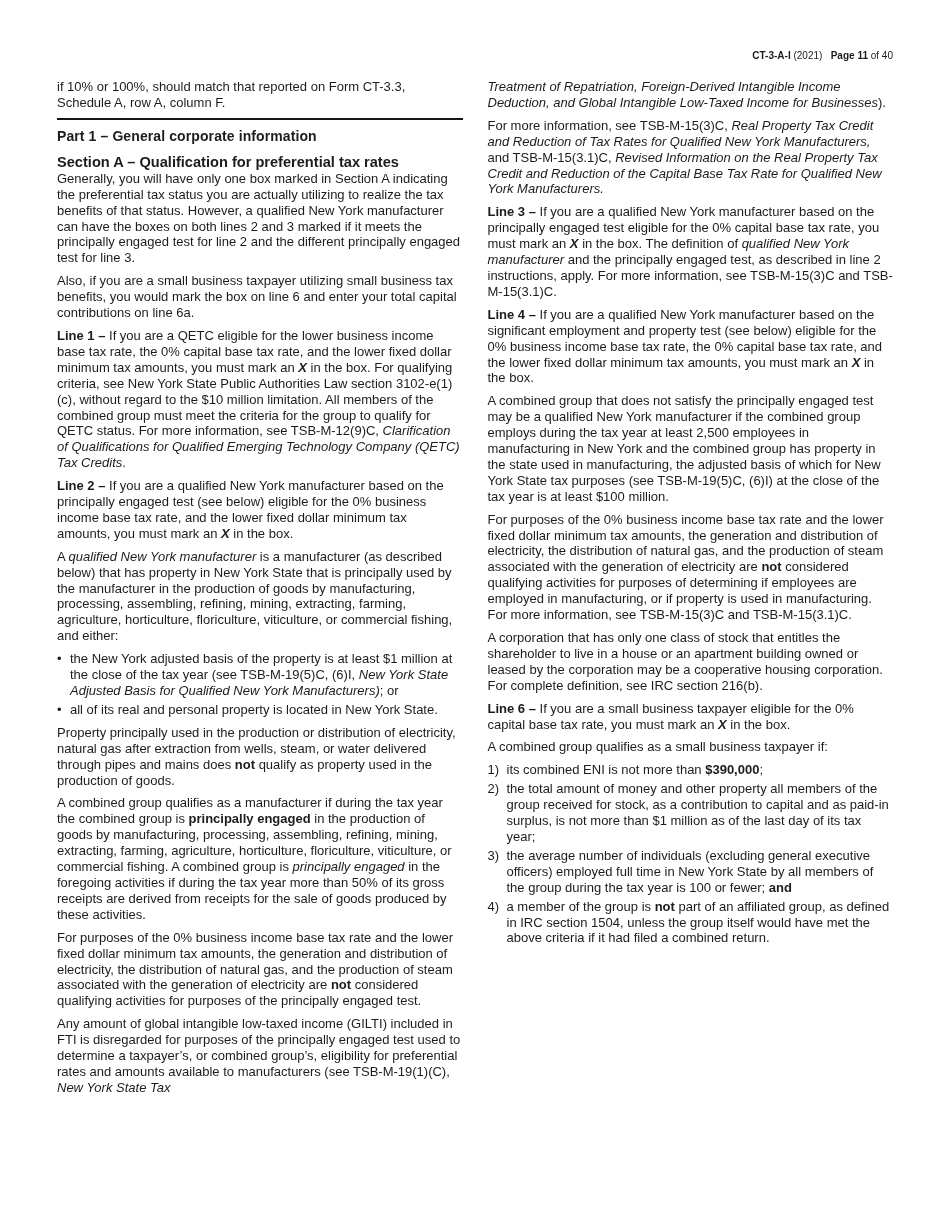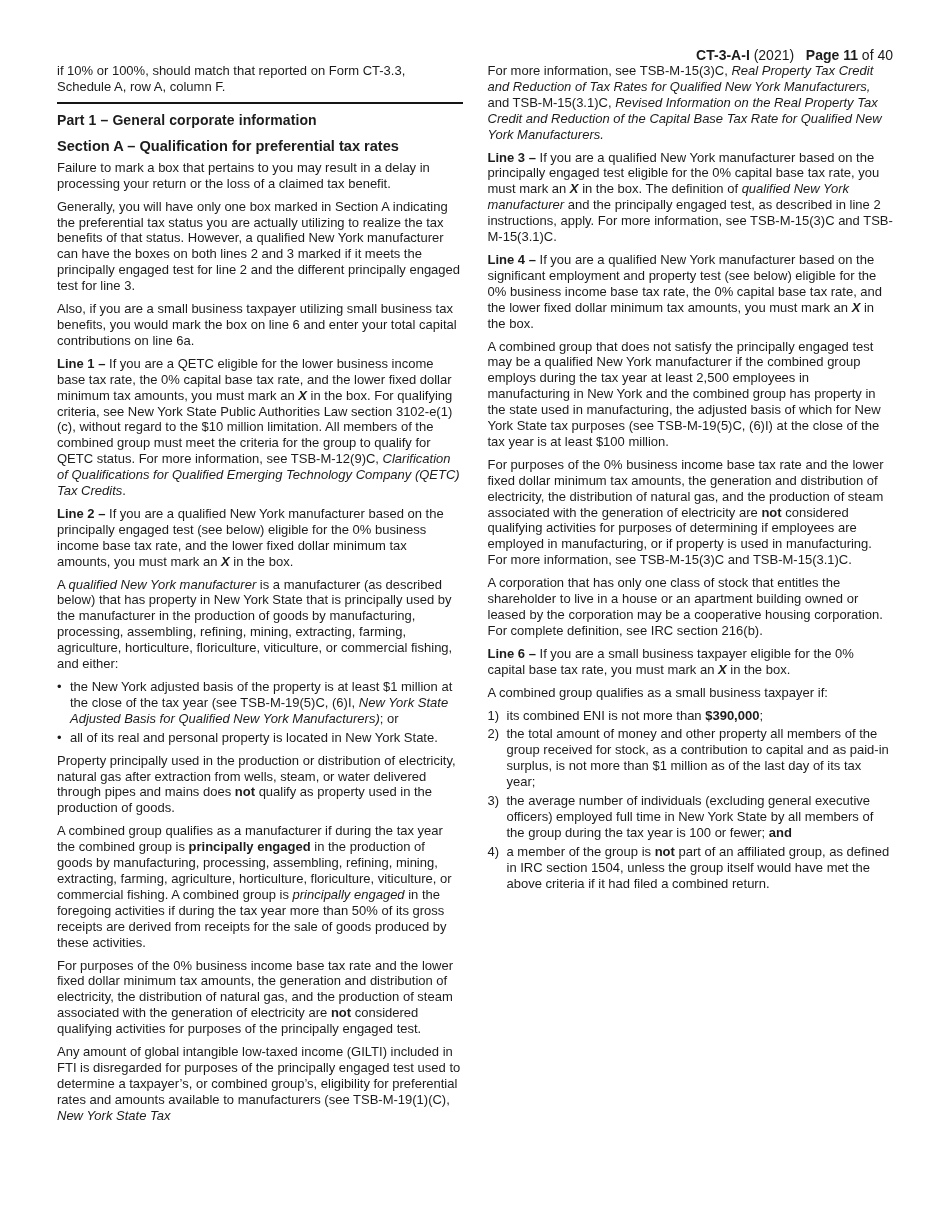--- a/index.html
+++ b/index.html
@@ -5,34 +5,33 @@
   * { margin: 0; padding: 0; box-sizing: border-box; }
   html, body { background: #ffffff; }
   body {
     width: 950px; height: 1230px; overflow: hidden;
     font-family: "Liberation Sans", sans-serif;
     color: #1c1c1c;
     -webkit-font-smoothing: antialiased;
   }
   .page { width: 950px; height: 1230px; padding: 48px 57px 0 57px; background: #fff; }
   .page-header {
-    text-align: right; font-size: 14px; line-height: 15px;
-    color: #1c1c1c;
+    text-align: right; font-size: 10px; line-height: 15px;
+    margin-bottom: 16px; color: #1c1c1c;
   }
   .columns { display: flex; gap: 25px; align-items: flex-start; }
   .column { flex: 1 1 0; min-width: 0; font-size: 13px; line-height: 15.9px; }
   .para { margin-bottom: 7px; }
   .part-heading {
     font-size: 14px; line-height: 20px; font-weight: bold;
     border-top: 2px solid #151515; padding-top: 6px;
     margin-top: 6px; margin-bottom: 8px; letter-spacing: 0.1px;
   }
   .section-heading {
     font-size: 14.6px; line-height: 17px; font-weight: bold;
-    margin-bottom: 5px;
   }
   .bullet-item, .numbered-item { display: flex; align-items: flex-start; margin-bottom: 3px; }
   .bullet-item.group-end, .numbered-item.group-end { margin-bottom: 7px; }
   .bullet-marker { flex: 0 0 13px; width: 13px; }
   .number-marker { flex: 0 0 19px; width: 19px; }
   .item-text { flex: 1 1 auto; min-width: 0; }
   .b { font-weight: bold; }
   .i { font-style: italic; }
 </style>
 </head>
@@ -44,21 +43,20 @@
 
   <div class="columns">
 
     <section class="column">
       <p class="para"><span>if 10% or 100%, should match that reported on Form CT-3.3, Schedule A, row A, column F.</span></p>
 
       <h1 class="part-heading">Part 1 – General corporate information</h1>
 
       <h2 class="section-heading">Section A – Qualification for preferential tax rates</h2>
 
-      <p class="para"><span>Failure to mark a box that pertains to you may result in a delay in processing your return or the loss of a claimed tax benefit.</span></p>
 
       <p class="para"><span>Generally, you will have only one box marked in Section A indicating the preferential tax status you are actually utilizing to realize the tax benefits of that status. However, a qualified New York manufacturer can have the boxes on both lines 2 and 3 marked if it meets the principally engaged test for line 2 and the different principally engaged test for line 3.</span></p>
 
       <p class="para"><span>Also, if you are a small business taxpayer utilizing small business tax benefits, you would mark the box on line 6 and enter your total capital contributions on line 6a.</span></p>
 
       <p class="para"><span class="b">Line 1 – </span><span>If you are a QETC eligible for the lower business income base tax rate, the 0% capital base tax rate, and the lower fixed dollar minimum tax amounts, you must mark an </span><span class="b i">X</span><span> in the box. For qualifying criteria, see New York State Public Authorities Law section 3102-e(1)(c), without regard to the $10 million limitation. All members of the combined group must meet the criteria for the group to qualify for QETC status. For more information, see TSB-M-12(9)C, </span><span class="i">Clarification of Qualifications for Qualified Emerging Technology Company (QETC) Tax Credits</span><span>.</span></p>
 
       <p class="para"><span class="b">Line 2 – </span><span>If you are a qualified New York manufacturer based on the principally engaged test (see below) eligible for the 0% business income base tax rate, and the lower fixed dollar minimum tax amounts, you must mark an </span><span class="b i">X</span><span> in the box.</span></p>
 
       <p class="para"><span>A </span><span class="i">qualified New York manufacturer</span><span> is a manufacturer (as described below) that has property in New York State that is principally used by the manufacturer in the production of goods by manufacturing, processing, assembling, refining, mining, extracting, farming, agriculture, horticulture, floriculture, viticulture, or commercial fishing, and either:</span></p>
@@ -76,20 +74,21 @@
       <p class="para"><span>Property principally used in the production or distribution of electricity, natural gas after extraction from wells, steam, or water delivered through pipes and mains does </span><span class="b">not</span><span> qualify as property used in the production of goods.</span></p>
 
       <p class="para"><span>A combined group qualifies as a manufacturer if during the tax year the combined group is </span><span class="b">principally engaged</span><span> in the production of goods by manufacturing, processing, assembling, refining, mining, extracting, farming, agriculture, horticulture, floriculture, viticulture, or commercial fishing. A combined group is </span><span class="i">principally engaged</span><span> in the foregoing activities if during the tax year more than 50% of its gross receipts are derived from receipts for the sale of goods produced by these activities.</span></p>
 
       <p class="para"><span>For purposes of the 0% business income base tax rate and the lower fixed dollar minimum tax amounts, the generation and distribution of electricity, the distribution of natural gas, and the production of steam associated with the generation of electricity are </span><span class="b">not</span><span> considered qualifying activities for purposes of the principally engaged test.</span></p>
 
       <p class="para"><span>Any amount of global intangible low-taxed income (GILTI) included in FTI is disregarded for purposes of the principally engaged test used to determine a taxpayer’s, or combined group’s, eligibility for preferential rates and amounts available to manufacturers (see TSB-M-19(1)(C), </span><span class="i">New York State Tax</span></p>
     </section>
 
     <section class="column">
+      <p class="para"><span class="i">Treatment of Repatriation, Foreign-Derived Intangible Income Deduction, and Global Intangible Low-Taxed Income for Businesses</span><span>).</span></p>
 
       <p class="para"><span>For more information, see TSB-M-15(3)C, </span><span class="i">Real Property Tax Credit and Reduction of Tax Rates for Qualified New York Manufacturers,</span><span> and TSB-M-15(3.1)C, </span><span class="i">Revised Information on the Real Property Tax Credit and Reduction of the Capital Base Tax Rate for Qualified New York Manufacturers.</span></p>
 
       <p class="para"><span class="b">Line 3 – </span><span>If you are a qualified New York manufacturer based on the principally engaged test eligible for the 0% capital base tax rate, you must mark an </span><span class="b i">X</span><span> in the box. The definition of </span><span class="i">qualified New York manufacturer</span><span> and the principally engaged test, as described in line 2 instructions, apply. For more information, see TSB-M-15(3)C and TSB-M-15(3.1)C.</span></p>
 
       <p class="para"><span class="b">Line 4 – </span><span>If you are a qualified New York manufacturer based on the significant employment and property test (see below) eligible for the 0% business income base tax rate, the 0% capital base tax rate, and the lower fixed dollar minimum tax amounts, you must mark an </span><span class="b i">X</span><span> in the box.</span></p>
 
       <p class="para"><span>A combined group that does not satisfy the principally engaged test may be a qualified New York manufacturer if the combined group employs during the tax year at least 2,500 employees in manufacturing in New York and the combined group has property in the state used in manufacturing, the adjusted basis of which for New York State tax purposes (see TSB-M-19(5)C, (6)I) at the close of the tax year is at least $100 million.</span></p>
 
       <p class="para"><span>For purposes of the 0% business income base tax rate and the lower fixed dollar minimum tax amounts, the generation and distribution of electricity, the distribution of natural gas, and the production of steam associated with the generation of electricity are </span><span class="b">not</span><span> considered qualifying activities for purposes of determining if employees are employed in manufacturing, or if property is used in manufacturing. For more information, see TSB-M-15(3)C and TSB-M-15(3.1)C.</span></p>

